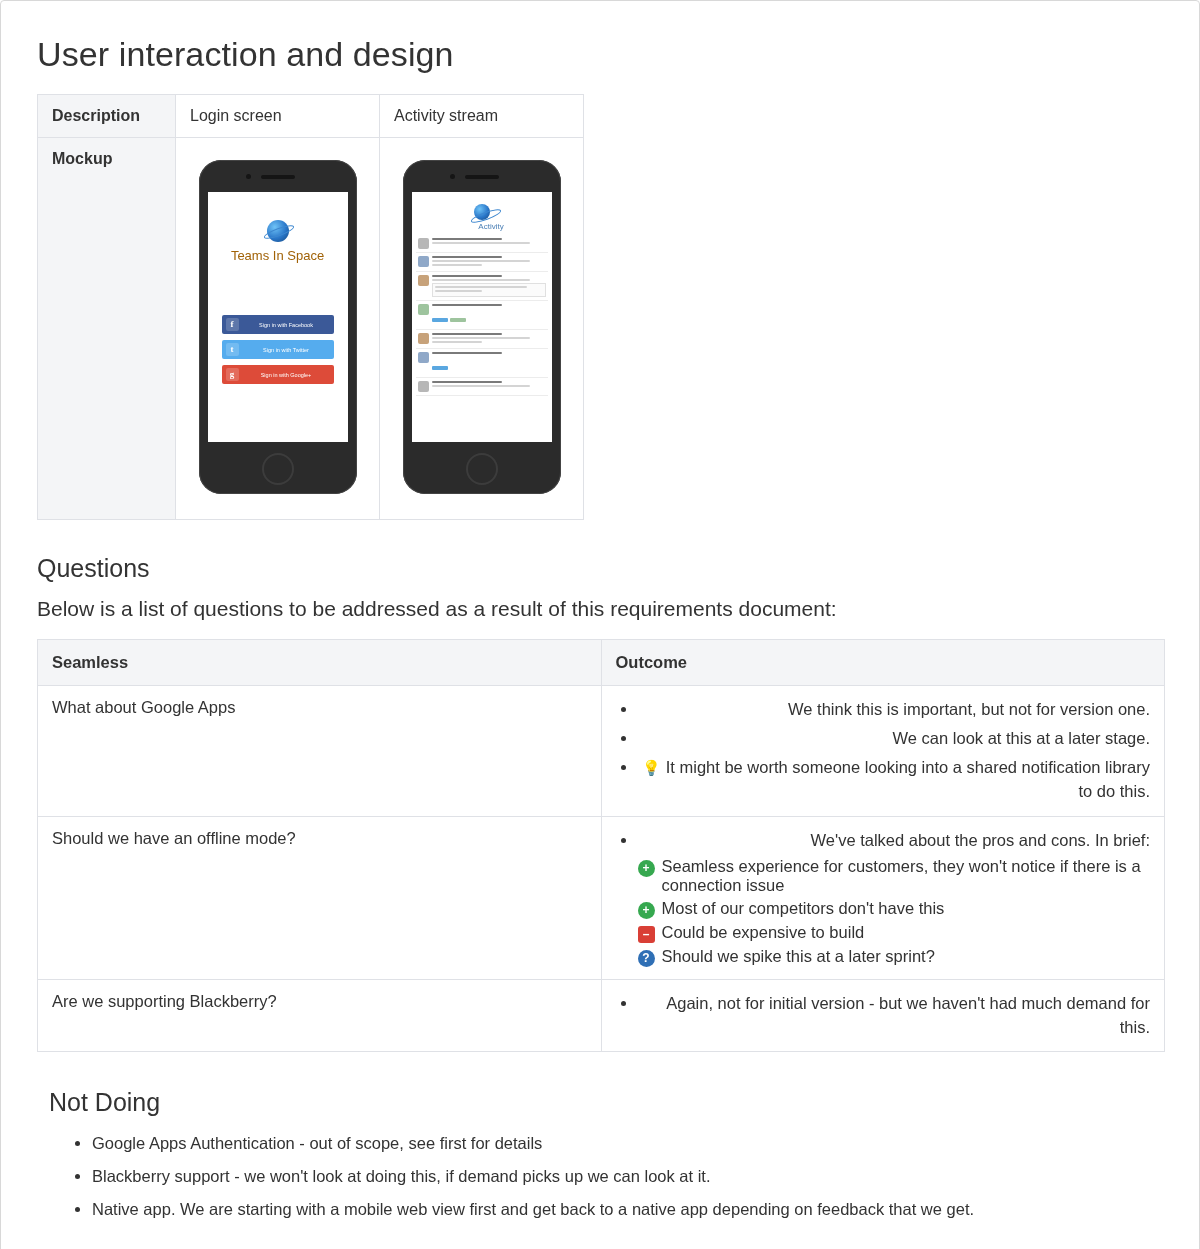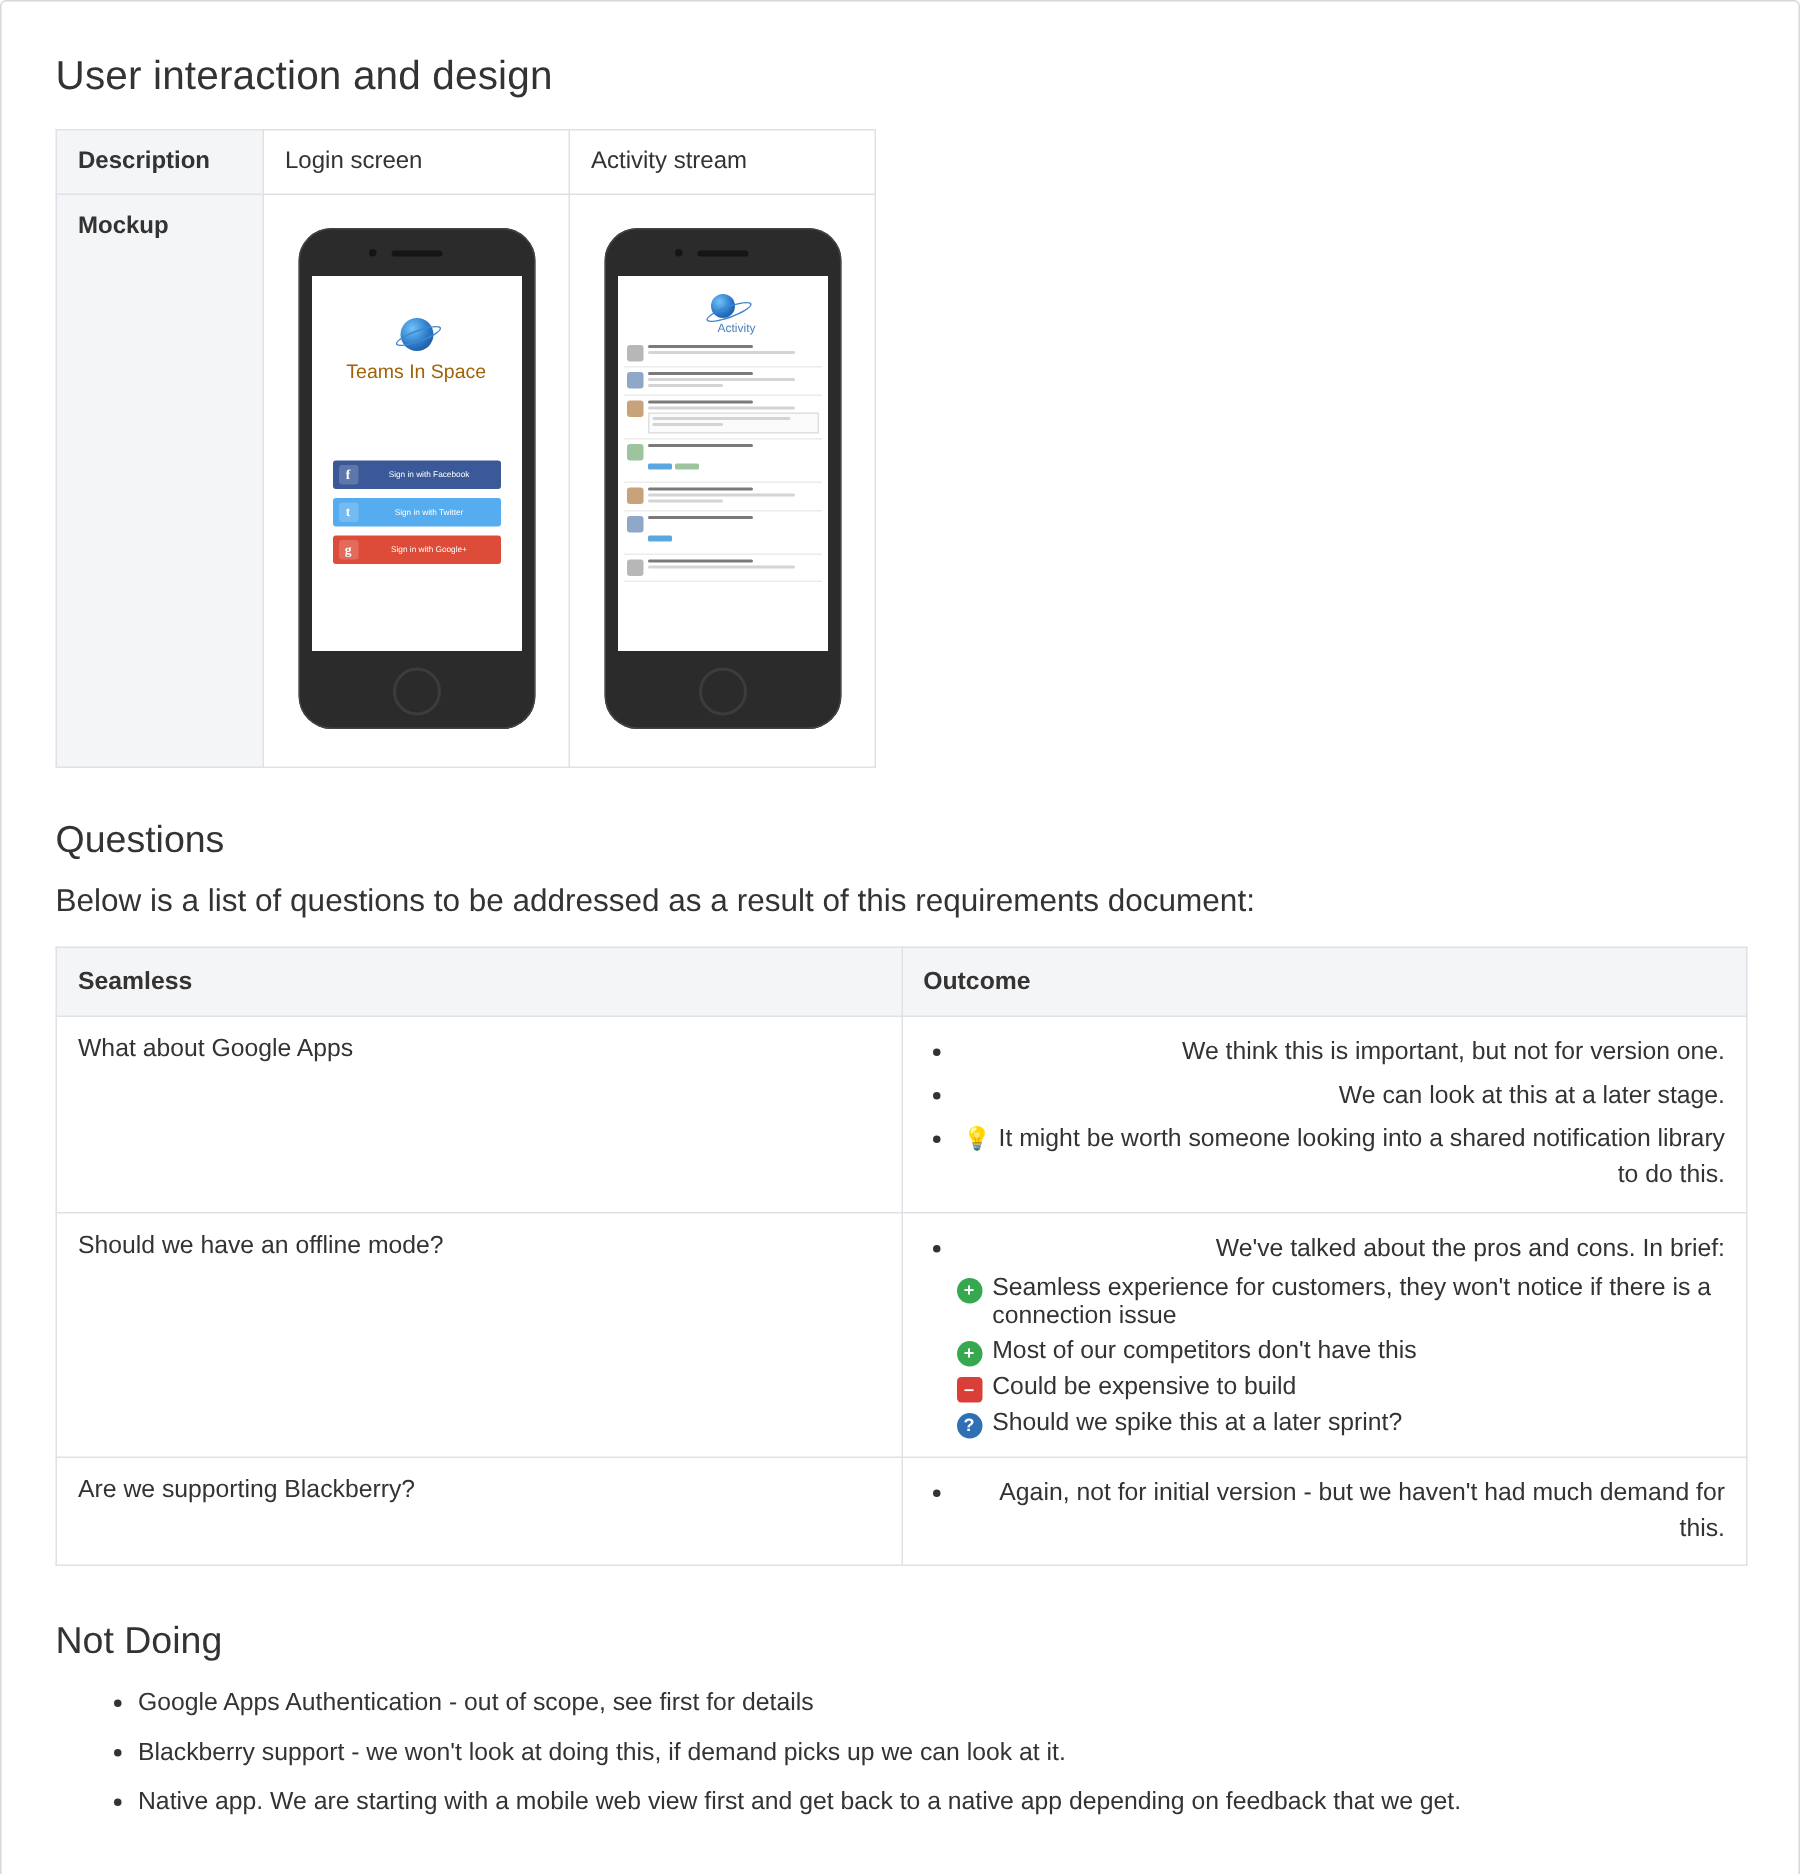--- a/index.html
+++ b/index.html
@@ -12,21 +12,21 @@
   .page {
     width: 1200px;
     min-height: 1249px;
     background: #fff;
     border: 1px solid #d8d8d8;
     border-radius: 4px;
     padding: 24px 36px 0 36px;
     position: relative;
   }
   h1.section-title {
-    font-size: 27px;
+    font-size: 34px;
     font-weight: 400;
     color: #333;
     margin: 10px 0 20px 0;
     letter-spacing: 0.1px;
   }
   
   table.mockup-table {
     border-collapse: collapse;
     margin: 0 0 6px 0;
     table-layout: fixed;
@@ -232,21 +232,21 @@
     font-size: 12px;
     line-height: 17px;
     text-align: center;
     font-weight: bold;
   }
   .badge.plus { background: #36a84f; }
   .badge.minus { background: #d93f36; border-radius: 3px; }
   .badge.q { background: #2f6fb5; }
   .bulb { font-size: 15px; }
   
-  h2.not-doing { margin-top: 36px; }
+  h2.not-doing { margin-top: 36px; margin-left: 12px; }
   ul.nd {
     margin: 0; padding-left: 55px;
     font-size: 16.5px;
   }
   ul.nd li { margin-bottom: 8px; line-height: 1.5; }
   
   .footer {
     margin-top: 34px;
     padding: 14px 0 20px 0;
     display: flex;

